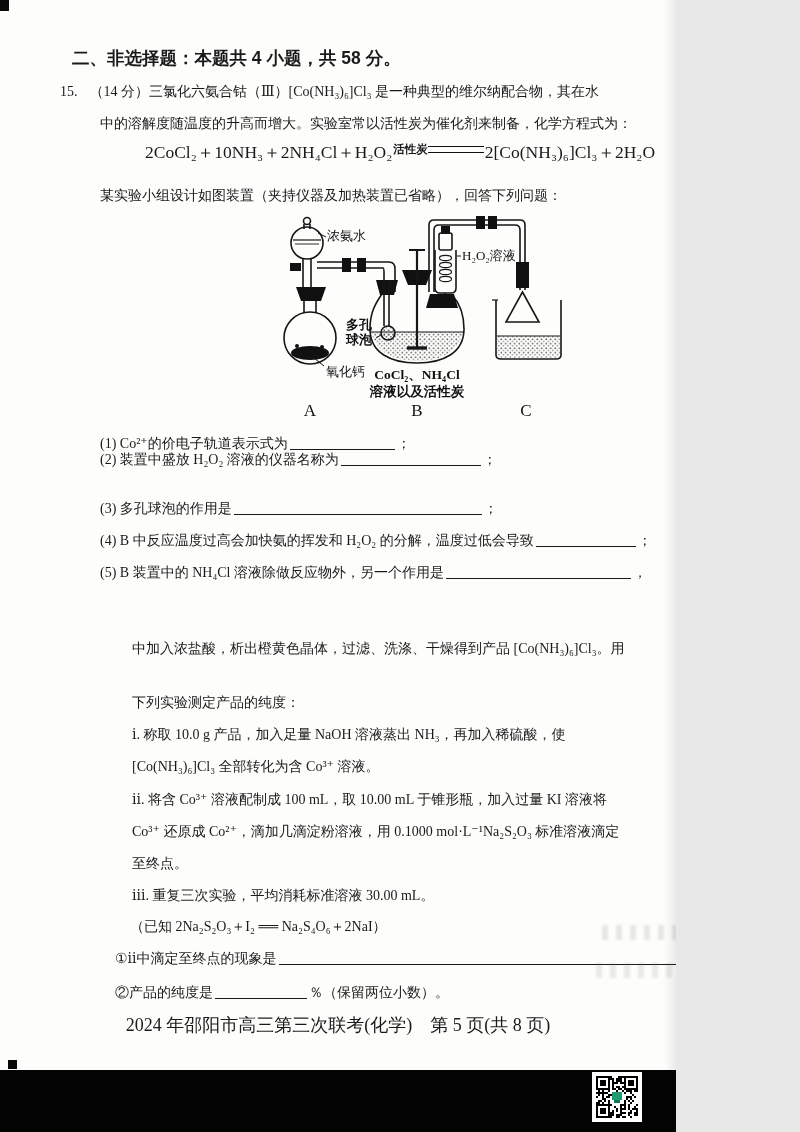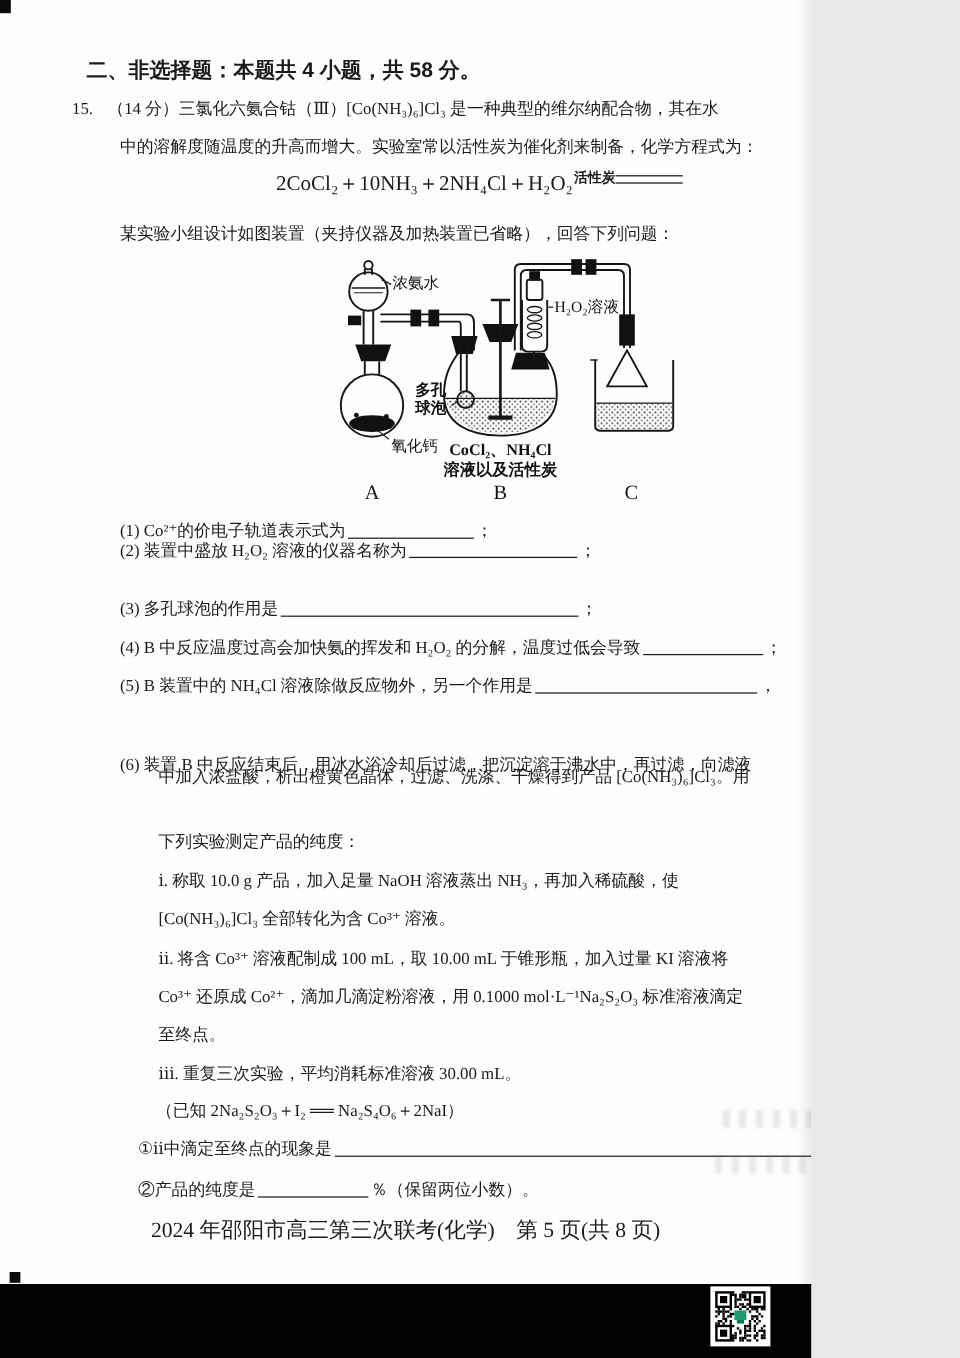--- a/index.html
+++ b/index.html
@@ -44,20 +44,21 @@
     <span class="qnum">15.</span><span>（14 分）三氯化六氨合钴（Ⅲ）[Co(NH₃)₆]Cl₃ 是一种典型的维尔纳配合物，其在水</span>
   </div>
   <div class="line" style="left:100px;top:112px;">中的溶解度随温度的升高而增大。实验室常以活性炭为催化剂来制备，化学方程式为：</div>
 
   <div class="equation">
     <span>2CoCl₂＋10NH₃＋2NH₄Cl＋H₂O₂</span>
     <span class="cond">
       <span class="cond-label">活性炭</span>
       <span class="cond-bar"></span>
     </span>
+    <span>2[Co(NH₃)₆]Cl₃＋2H₂O</span>
   </div>
 
   <div class="line" style="left:100px;top:184px;">某实验小组设计如图装置（夹持仪器及加热装置已省略），回答下列问题：</div>
 
   <div class="diagram">
     <svg width="340" height="210" viewBox="0 0 340 210">
       <defs>
         <pattern id="dots" width="4.5" height="4.5" patternUnits="userSpaceOnUse">
           <circle cx="1.2" cy="1.2" r="0.8" fill="#333"></circle>
           <circle cx="3.4" cy="3.4" r="0.7" fill="#555"></circle>
@@ -157,21 +158,20 @@
   <div class="line" style="left:100px;top:497px;">
     <span>(3) 多孔球泡的作用是</span><span class="blank" style="width:248px;"></span><span>；</span>
   </div>
   <div class="line" style="left:100px;top:529px;">
     <span>(4) B 中反应温度过高会加快氨的挥发和 H₂O₂ 的分解，温度过低会导致</span><span class="blank" style="width:100px;"></span><span>；</span>
   </div>
   <div class="line" style="left:100px;top:561px;">
     <span>(5) B 装置中的 NH₄Cl 溶液除做反应物外，另一个作用是</span><span class="blank" style="width:185px;"></span><span>，</span>
   </div>
 
-  <div class="line" style="left:100px;top:627px;">(6) 装置 B 中反应结束后，用冰水浴冷却后过滤，把沉淀溶于沸水中，再过滤，向滤液</div>
   <div class="line" style="left:132px;top:637px;text-align:center;">中加入浓盐酸，析出橙黄色晶体，过滤、洗涤、干燥得到产品 [Co(NH₃)₆]Cl₃。用</div>
   <div class="line" style="left:132px;top:691px;">下列实验测定产品的纯度：</div>
 
   <div class="line" style="left:132px;top:723px;">ⅰ. 称取 10.0 g 产品，加入足量 NaOH 溶液蒸出 NH₃，再加入稀硫酸，使</div>
   <div class="line" style="left:132px;top:755px;">[Co(NH₃)₆]Cl₃ 全部转化为含 Co³⁺ 溶液。</div>
   <div class="line" style="left:132px;top:788px;">ⅱ. 将含 Co³⁺ 溶液配制成 100 mL，取 10.00 mL 于锥形瓶，加入过量 KI 溶液将</div>
   <div class="line" style="left:132px;top:820px;">Co³⁺ 还原成 Co²⁺，滴加几滴淀粉溶液，用 0.1000 mol·L⁻¹Na₂S₂O₃ 标准溶液滴定</div>
   <div class="line" style="left:132px;top:852px;">至终点。</div>
   <div class="line" style="left:132px;top:884px;">ⅲ. 重复三次实验，平均消耗标准溶液 30.00 mL。</div>
   <div class="line" style="left:130px;top:915px;">（已知 2Na₂S₂O₃＋I₂ ══ Na₂S₄O₆＋2NaI）</div>

